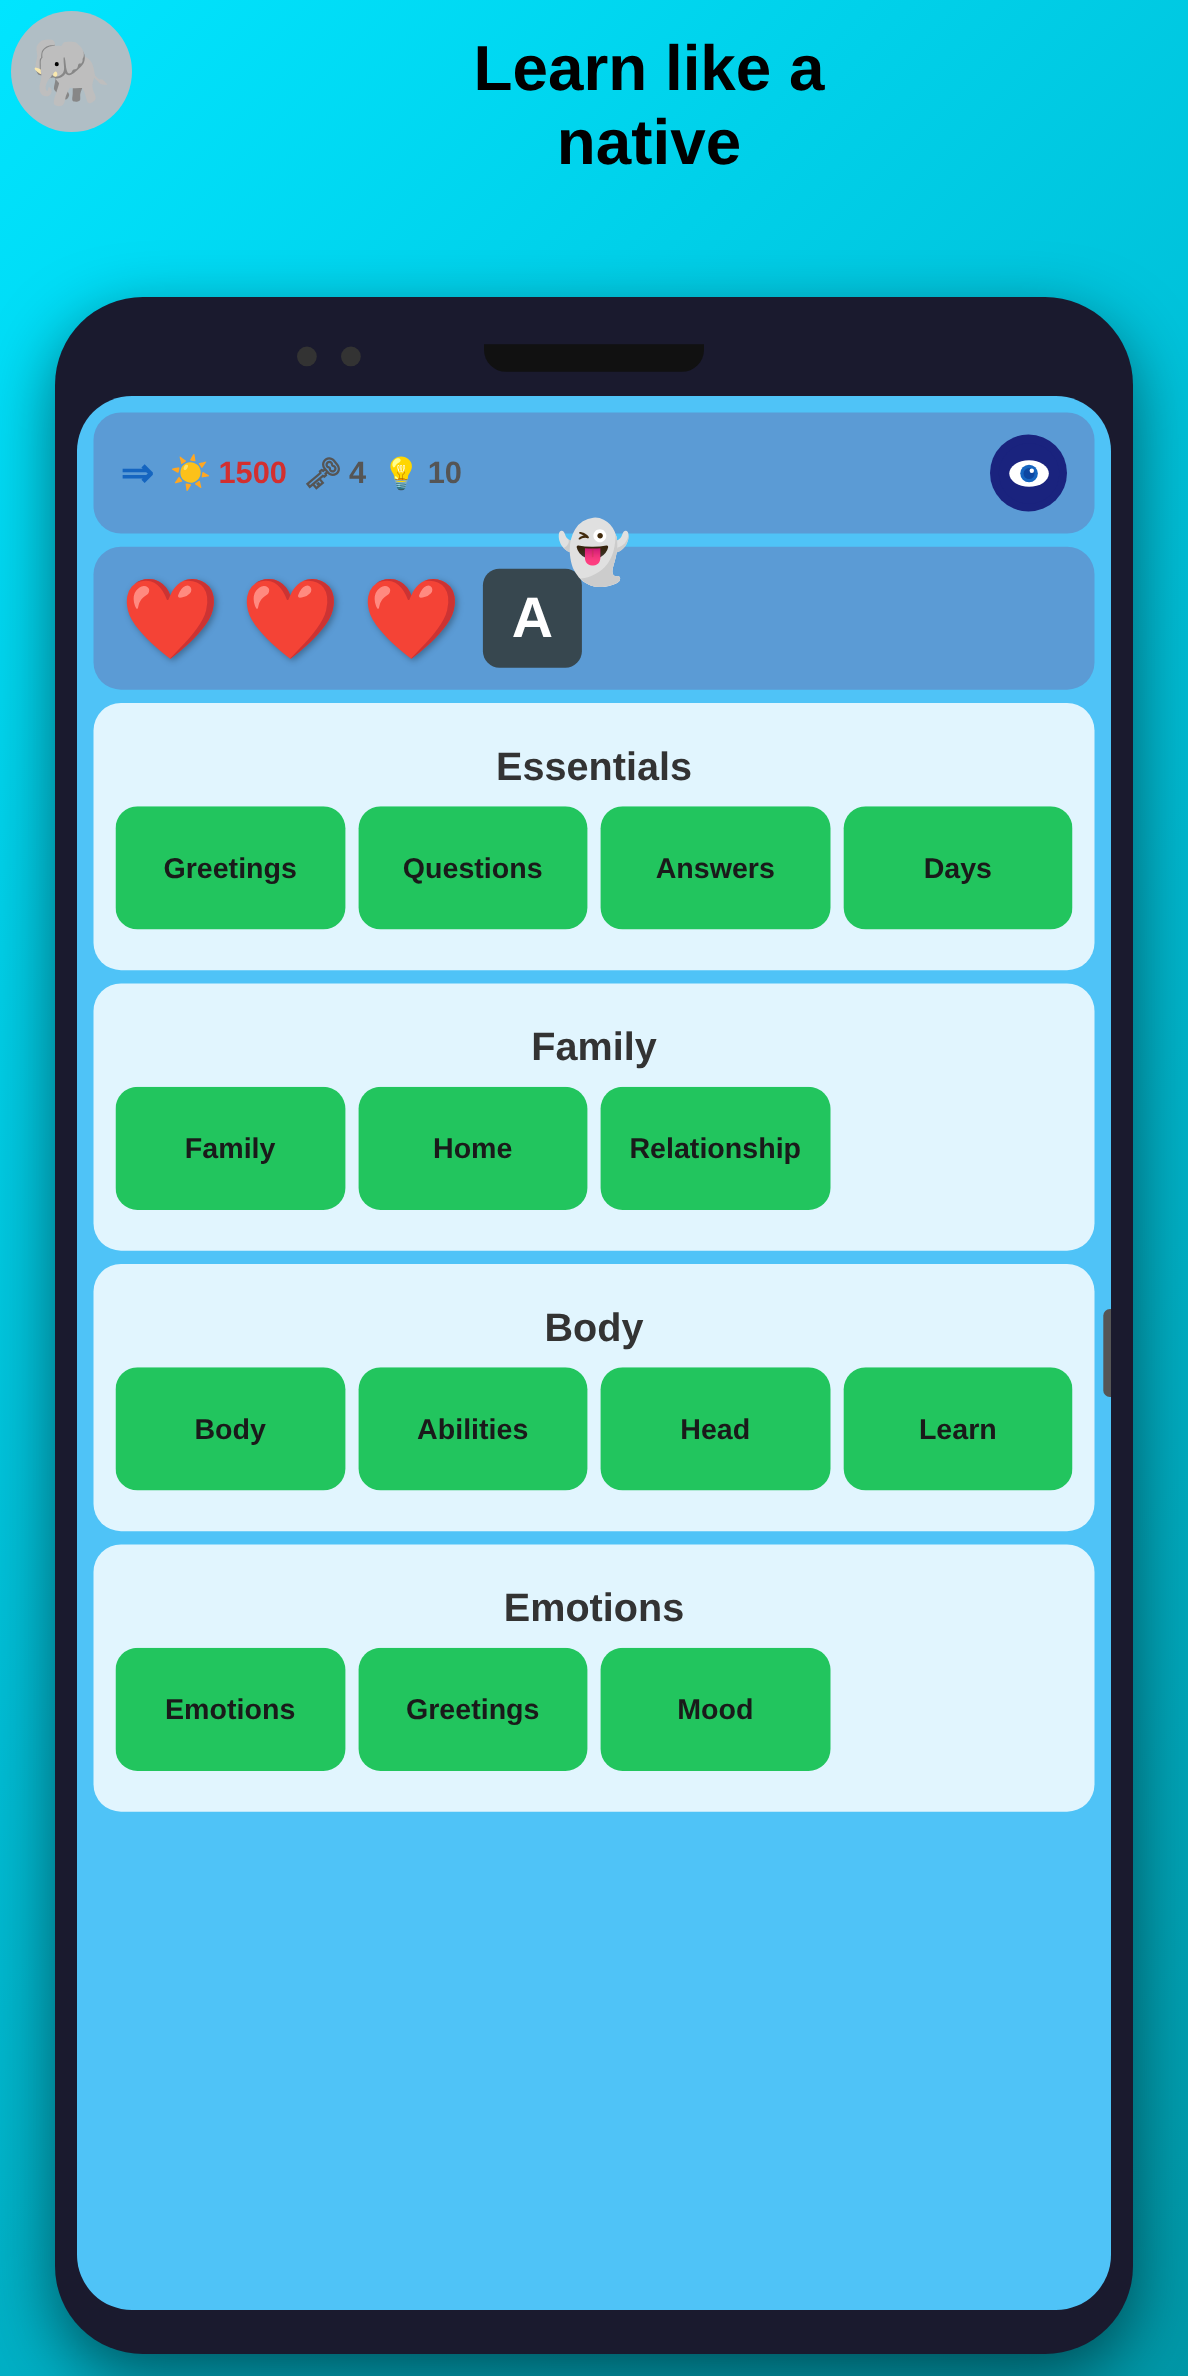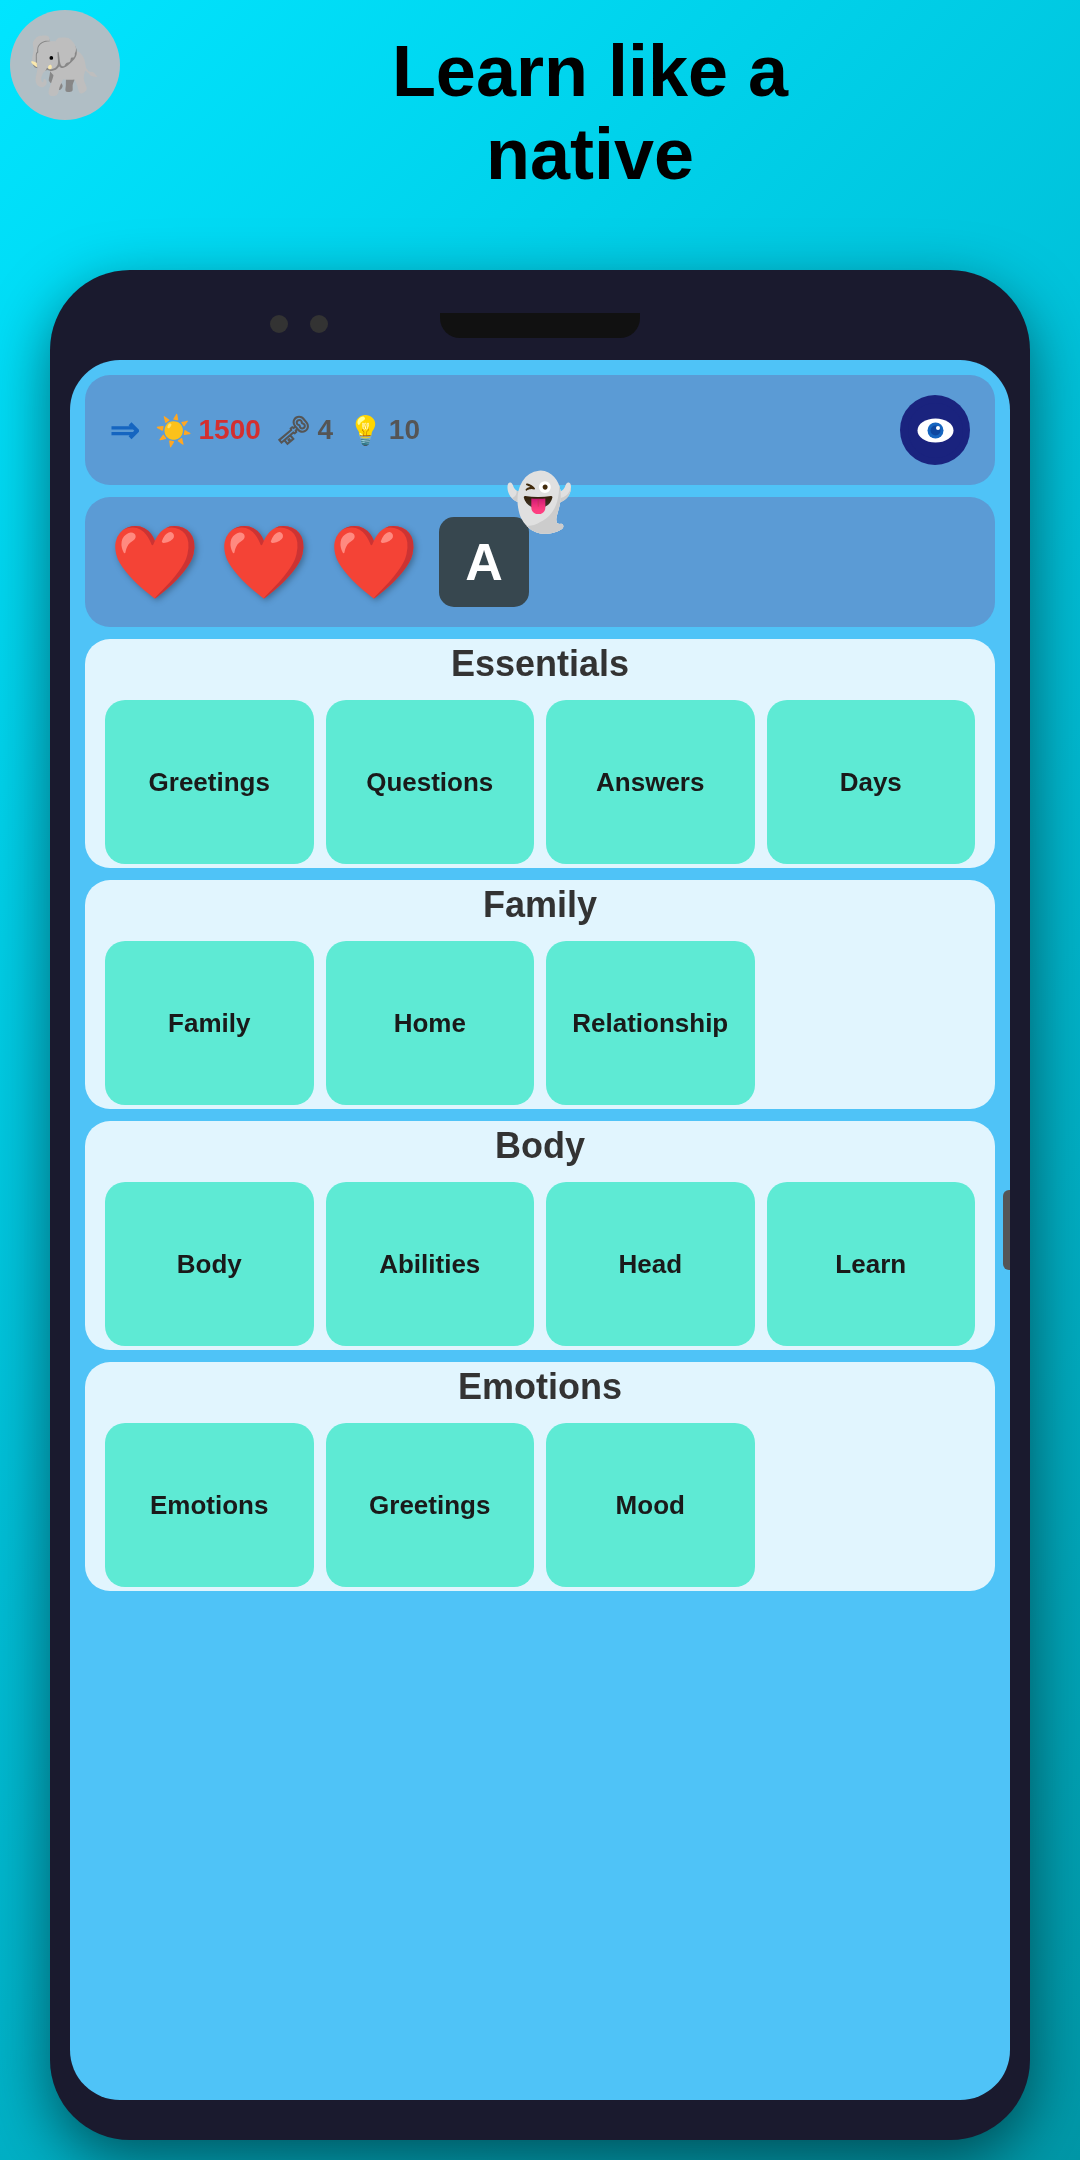--- a/index.html
+++ b/index.html
@@ -36,21 +36,21 @@
 
     
     .hero-text {
       position: absolute;
       top: 30px;
       left: 140px;
       right: 40px;
       text-align: center;
     }
     .hero-text h1 {
-      font-size: 72px;
+      font-size: 58px;
       font-weight: 900;
       color: #000;
       line-height: 1.15;
     }
 
     
     .phone-frame {
       position: absolute;
       top: 270px;
       left: 50px;
@@ -188,40 +188,40 @@
       justify-content: center;
       font-size: 52px;
       font-weight: bold;
       color: white;
     }
 
     
     .section-card {
       background: #e1f5fe;
       border-radius: 25px;
-      padding: 4px 20px;
+      padding: 37px 20px;
       margin-bottom: 12px;
     }
     .section-title {
       font-size: 36px;
       font-weight: bold;
       color: #333;
       text-align: center;
       margin-bottom: 15px;
     }
     .items-grid {
       display: flex;
       gap: 12px;
       overflow: hidden;
     }
     .item-tile {
       flex: 0 0 calc(25% - 9px);
-      background: #5eead4;
+      background: #22c55e;
       border-radius: 20px;
-      height: 164px;
+      height: 112px;
       display: flex;
       align-items: center;
       justify-content: center;
       font-size: 26px;
       font-weight: bold;
       color: #1a1a1a;
       text-align: right;
       padding: 10px;
       cursor: pointer;
     }

